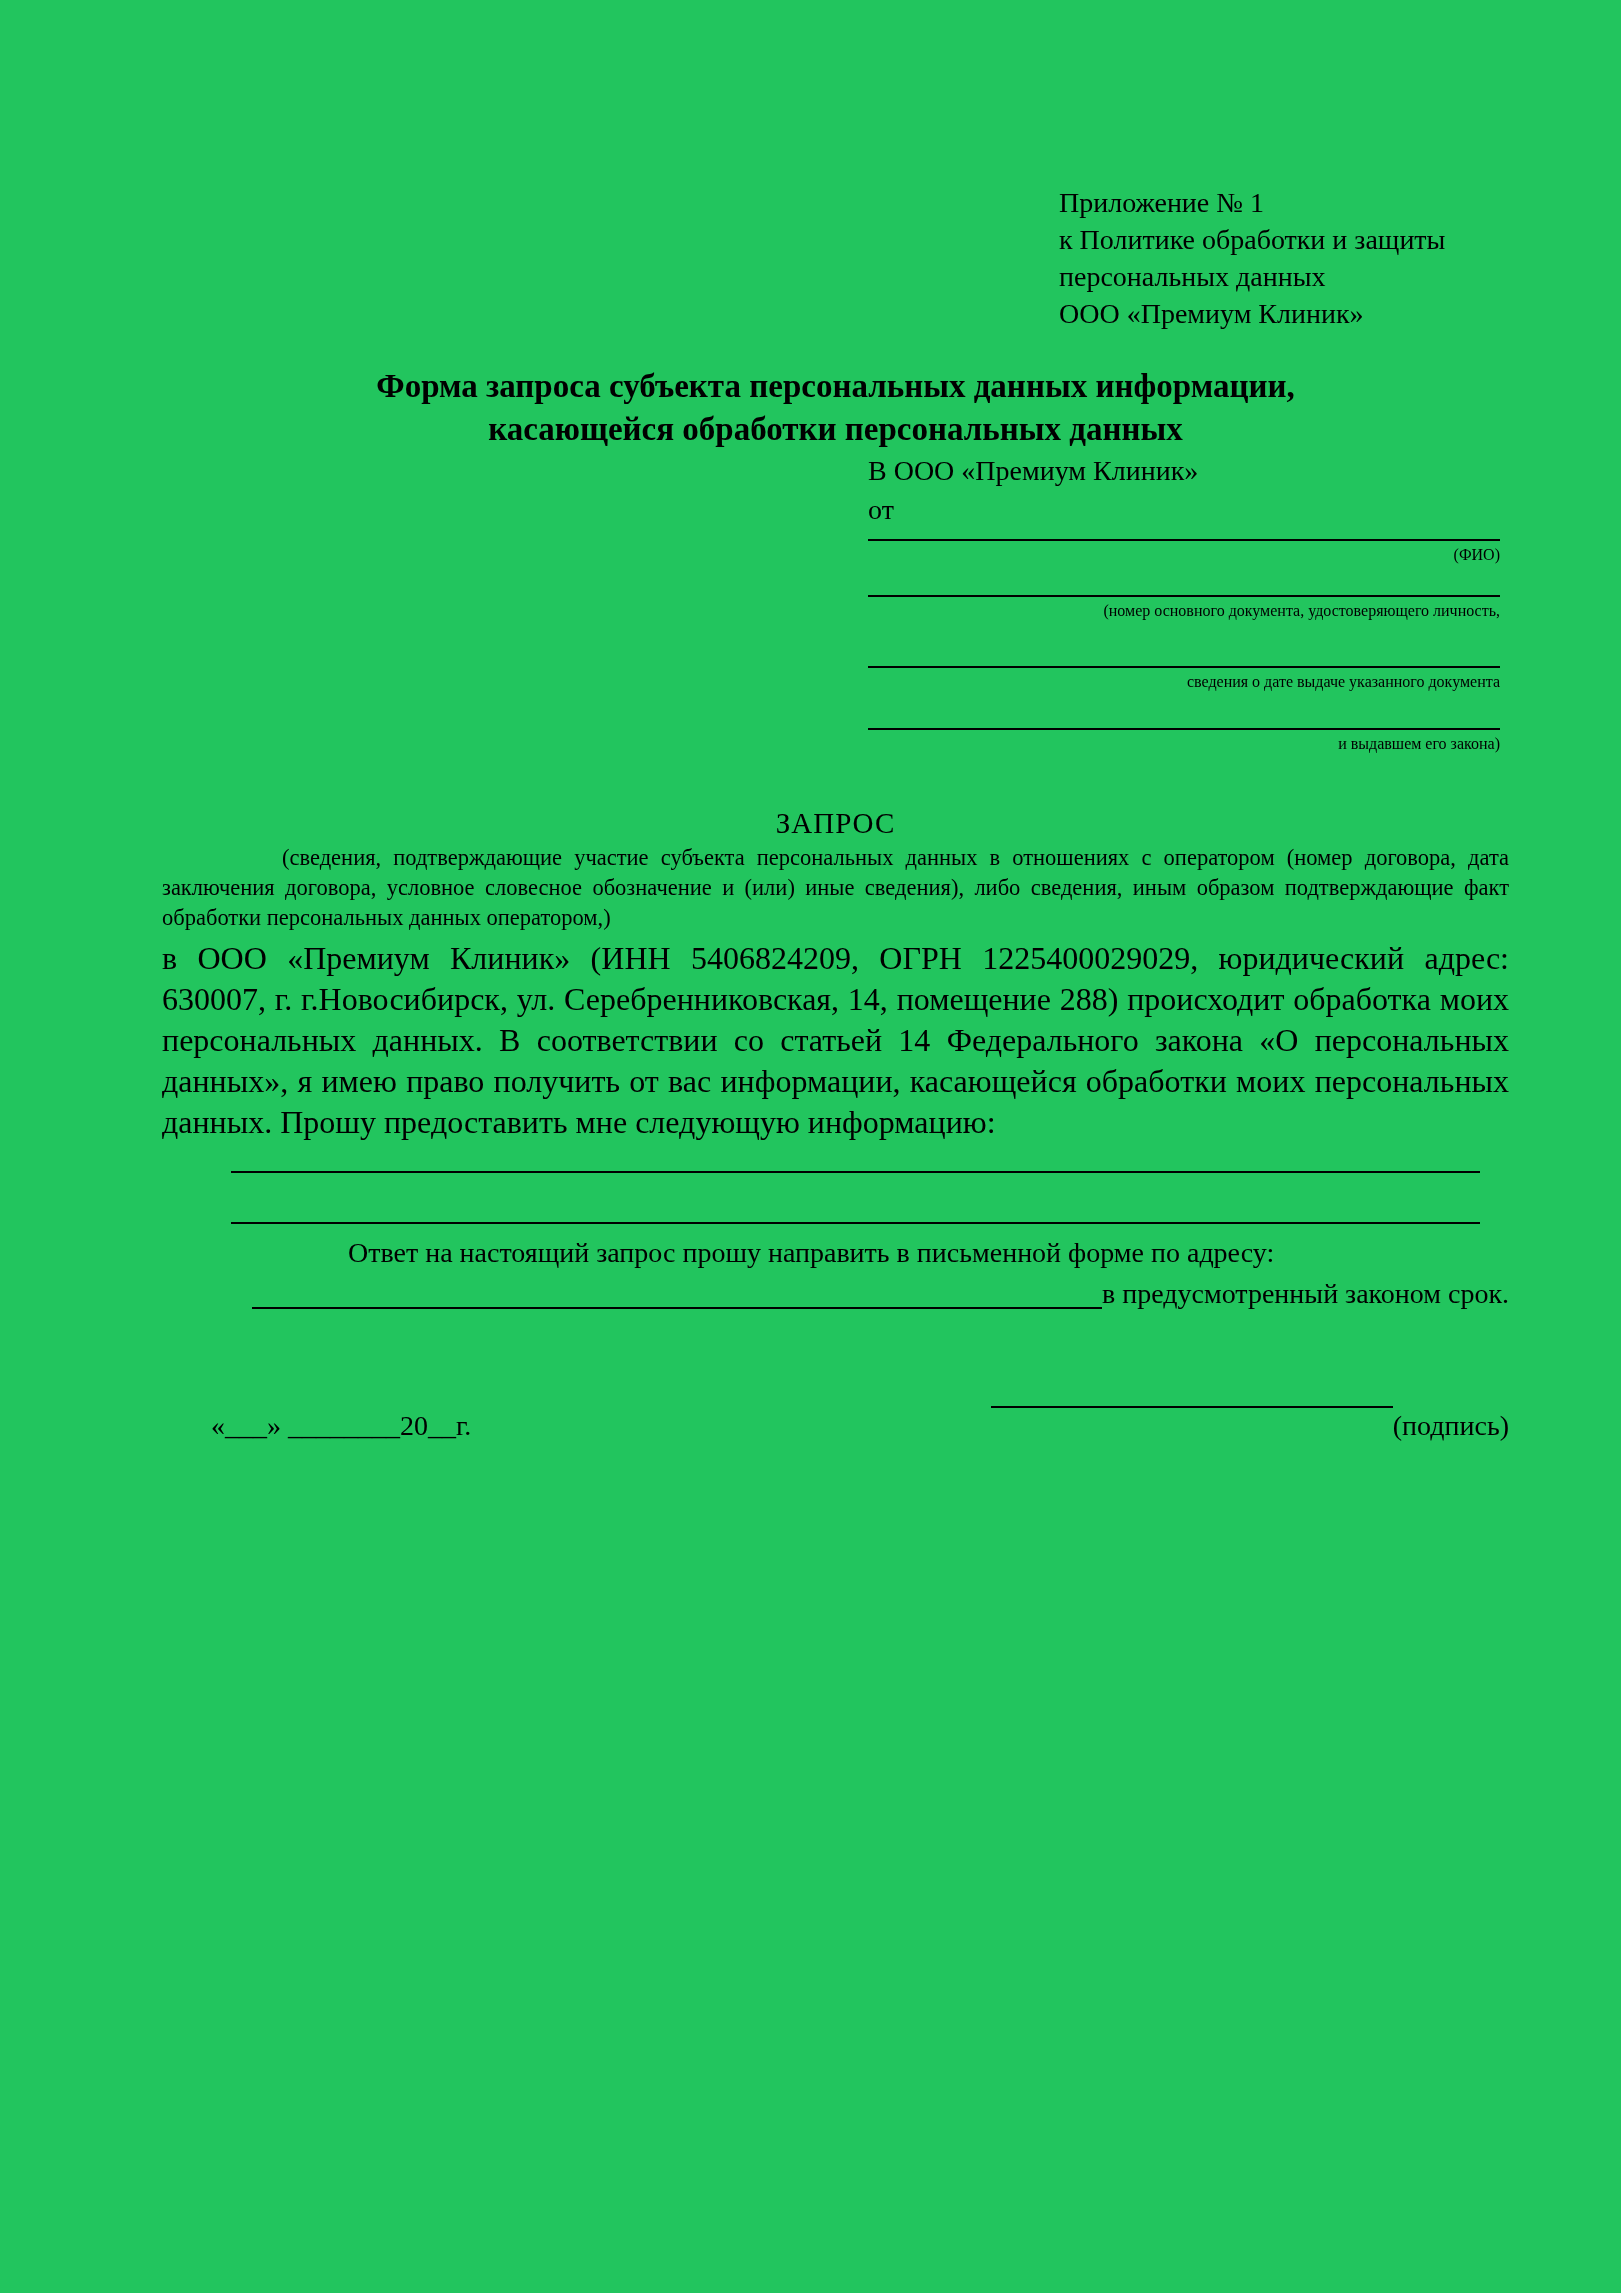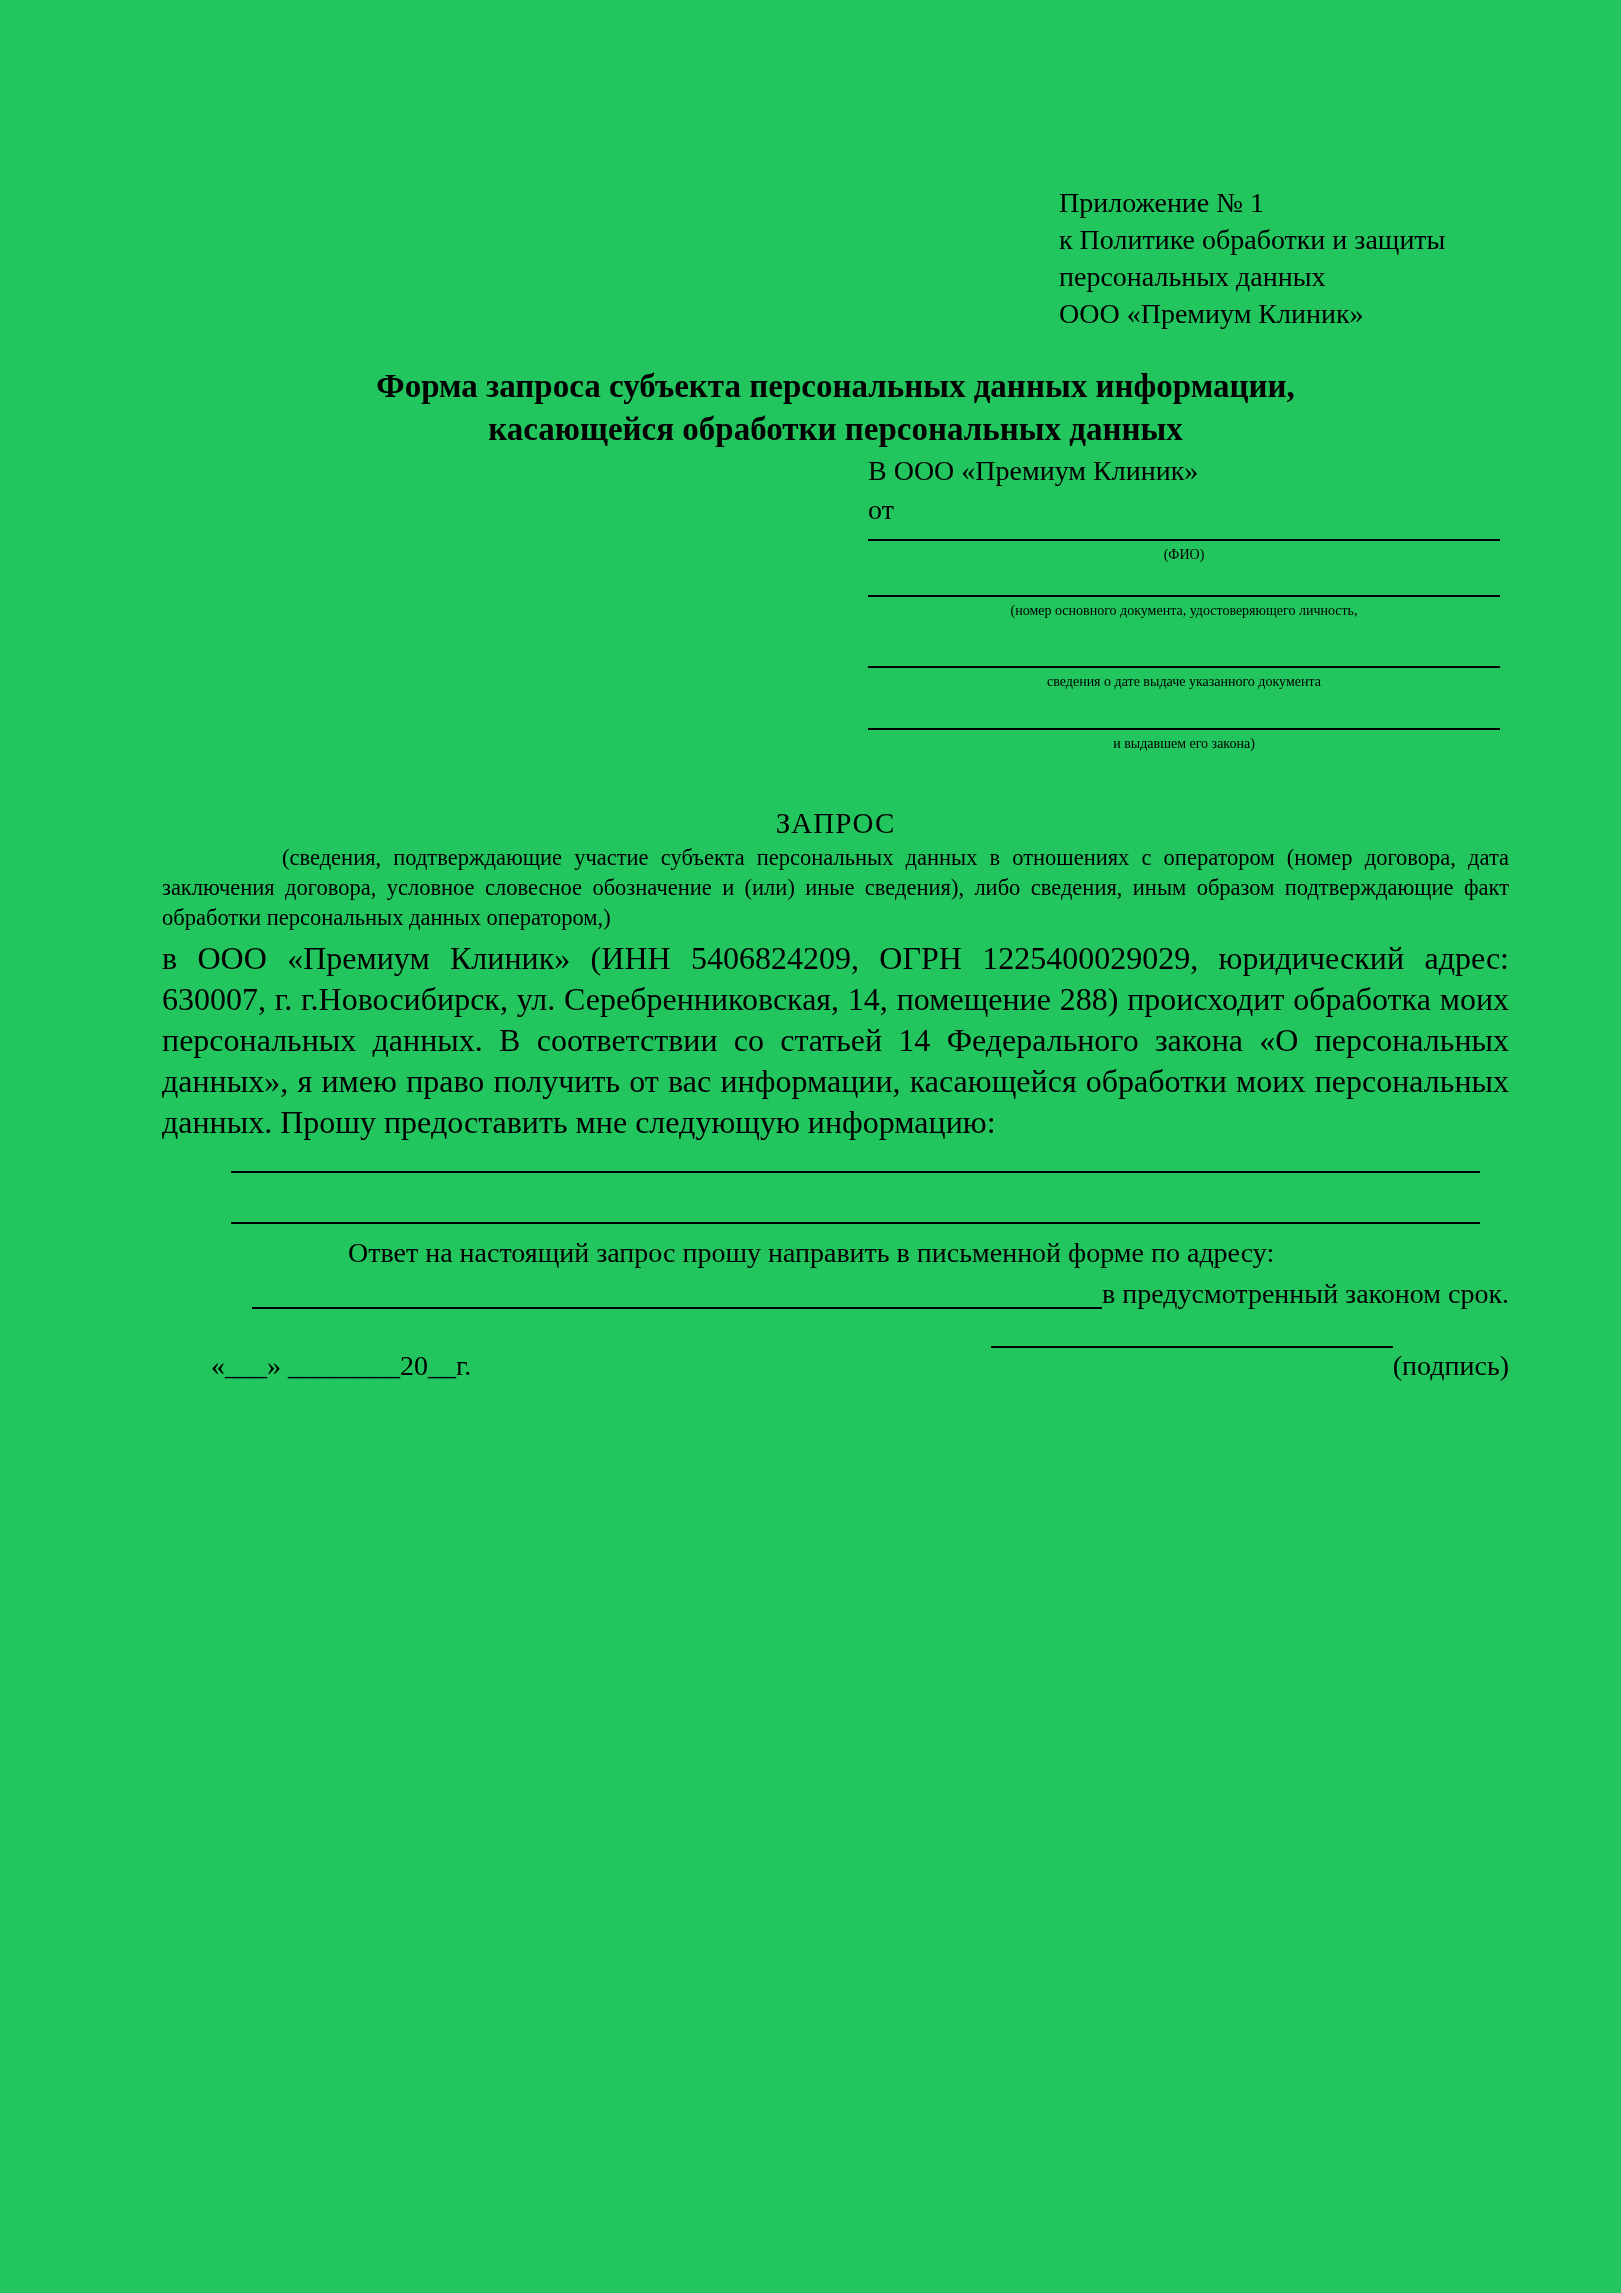--- a/index.html
+++ b/index.html
@@ -40,23 +40,23 @@
     line-height: 39px;
   }
   .field-line {
     border-bottom: 2.9px solid #000;
   }
   .fl-1 { height: 11.8px; }
   .fl-2 { height: 29px; }
   .fl-3 { height: 43px; }
   .fl-4 { height: 35px; }
   .field-caption {
-    font-size: 14px;
+    font-size: 16px;
     line-height: 27.4px;
-    text-align: center;
+    text-align: right;
   }
 
   .zapros {
     margin-top: 47px;
     text-align: center;
     font-size: 29px;
     line-height: 39px;
     letter-spacing: 1px;
   }
 
@@ -106,21 +106,21 @@
   .address-row {
     display: flex;
     align-items: stretch;
     font-size: 28px;
     line-height: 41px;
     padding-left: 90px;
   }
   .address-row .deadline { white-space: nowrap; }
 
   .footer-row {
-    margin-top: 32px;
+    margin-top: 92px;
     display: flex;
     justify-content: space-between;
     align-items: flex-end;
     font-size: 28px;
     line-height: 39px;
     padding-left: 49px;
   }
   .sig {
     display: flex;
     align-items: flex-start;

